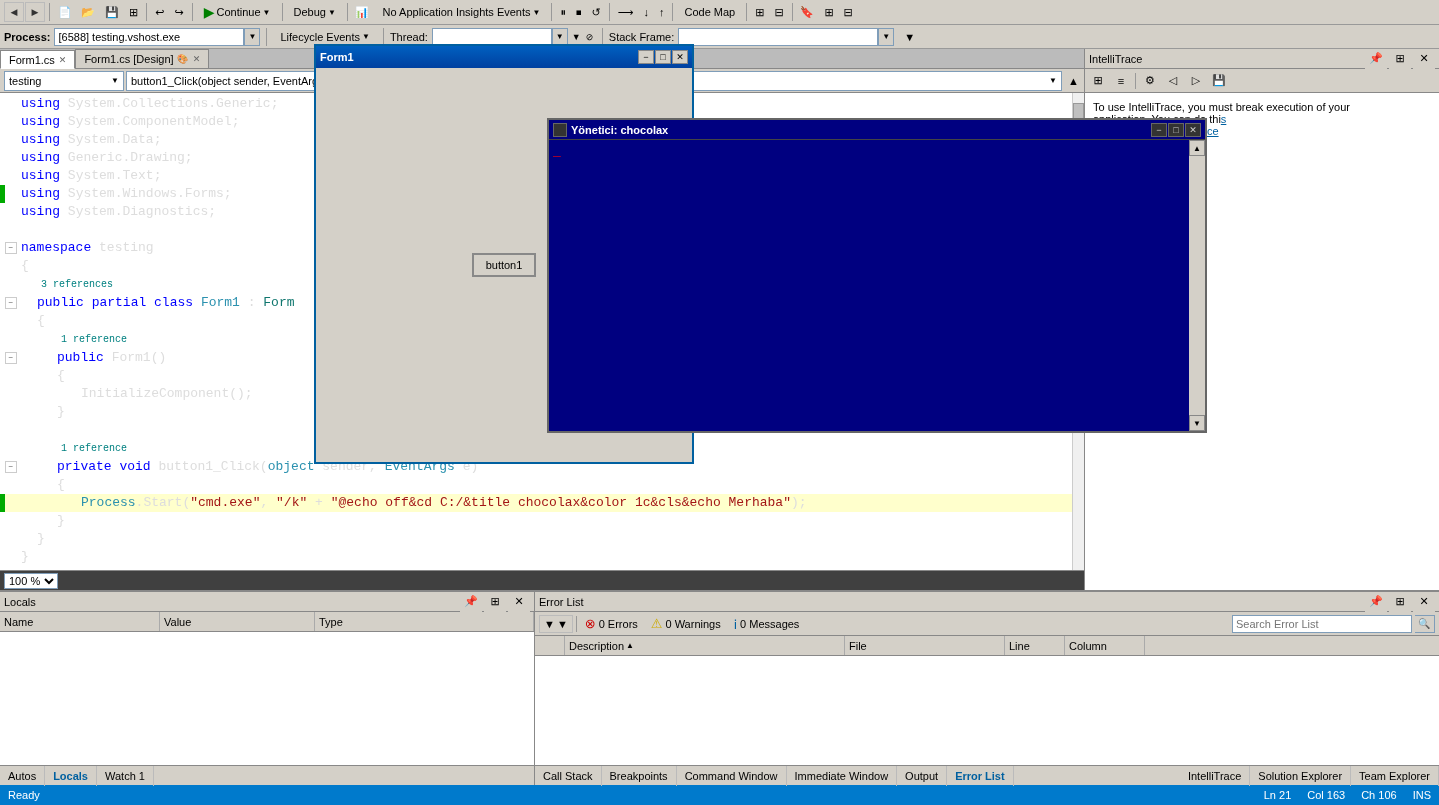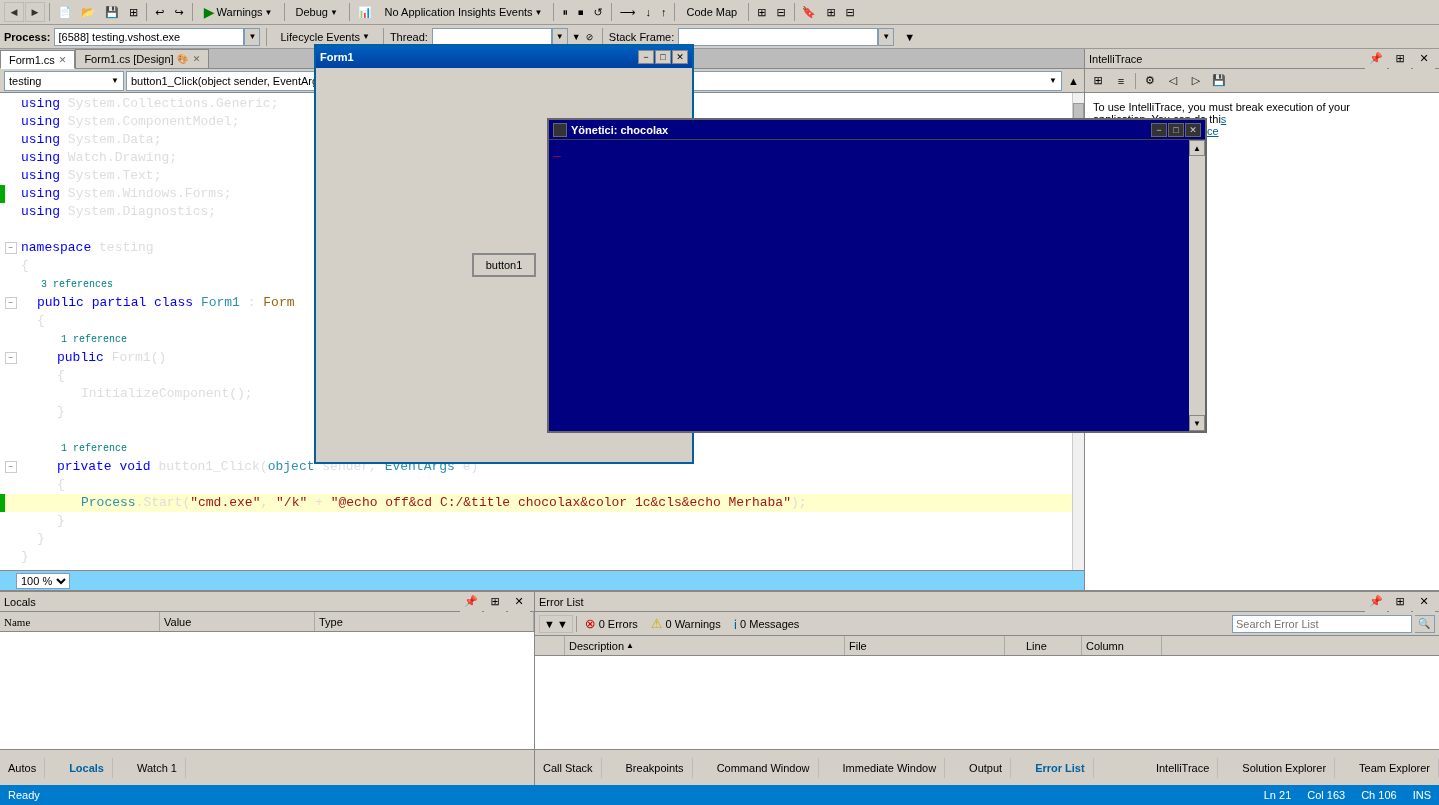--- a/index.html
+++ b/index.html
@@ -182,24 +182,24 @@
       padding-left: 4px;
     }
     .kw { color: #0000ff; font-weight: normal; }
     .kw2 { color: #2b91af; }
     .str { color: #a31515; }
     .ref-count { color: #008080; font-size: 10px; }
 
     
     .zoom-bar {
       height: 20px;
-      background: #7dd3fc;
-      display: flex;
-      align-items: center;
-      padding: 0 16px;
+      background: #404040;
+      display: flex;
+      align-items: center;
+      padding: 0 4px;
       border-top: 1px solid #888;
       font-size: 11px;
       color: #000;
       gap: 2px;
     }
     .zoom-select {
       height: 16px;
       font-size: 11px;
       border: 1px solid #7f9db9;
       background: white;
@@ -494,26 +494,26 @@
       background: #d4d0c8;
       border: 1px solid #7f9db9;
       border-left: none;
       cursor: pointer;
       display: flex; align-items: center; justify-content: center;
       font-size: 10px;
     }
 
     
     .bottom-tab-bar {
-      height: 36px;
+      height: 20px;
       background: #d4d0c8;
       display: flex;
       align-items: center;
       border-top: 1px solid #888;
-      gap: 16px;
+      gap: 0;
     }
     .bottom-tab {
       height: 20px;
       padding: 0 8px;
       cursor: pointer;
       display: flex;
       align-items: center;
       font-size: 11px;
       color: #000;
       border-right: 1px solid #bbb;
@@ -575,21 +575,21 @@
   <button class="toolbar-btn">📂</button>
   <button class="toolbar-btn">💾</button>
   <button class="toolbar-btn">⊞</button>
   <div class="toolbar-separator"></div>
   <button class="toolbar-btn">↩</button>
   <button class="toolbar-btn">↪</button>
   <div class="toolbar-separator"></div>
 
   <button class="toolbar-text-btn">
     <span style="color:green; font-size:14px;">▶</span>
-    <span>Warnings</span>
+    <span>Continue</span>
     <span style="font-size:8px;">▼</span>
   </button>
   <div class="toolbar-separator"></div>
 
   <button class="toolbar-text-btn">
     <span>Debug</span>
     <span style="font-size:8px;">▼</span>
   </button>
   <div class="toolbar-separator"></div>
 
@@ -692,21 +692,21 @@
             <div class="code-text"><span class="kw">using</span> <span>System.ComponentModel;</span></div>
           </div>
           <div class="code-line">
             <div class="line-indicator" style="width:5px;"></div>
             <div class="collapse-placeholder"></div>
             <div class="code-text"><span class="kw">using</span> <span>System.Data;</span></div>
           </div>
           <div class="code-line">
             <div class="line-indicator" style="width:5px;"></div>
             <div class="collapse-placeholder"></div>
-            <div class="code-text"><span class="kw">using</span> <span>Watch.Drawing;</span></div>
+            <div class="code-text"><span class="kw">using</span> <span>Generic.Drawing;</span></div>
           </div>
           <div class="code-line">
             <div class="line-indicator" style="width:5px;"></div>
             <div class="collapse-placeholder"></div>
             <div class="code-text"><span class="kw">using</span> <span>System.Text;</span></div>
           </div>
           <div class="code-line">
             <div class="line-indicator" style="background:#00aa00; width:5px;"></div>
             <div class="collapse-placeholder"></div>
             <div class="code-text"><span class="kw">using</span> <span>System.Windows.Forms;</span></div>
@@ -732,21 +732,21 @@
             <div class="code-text">{</div>
           </div>
           <div class="code-line">
             <div class="line-indicator" style="width:5px;"></div>
             <div class="collapse-placeholder"></div>
             <div class="code-text" style="padding-left:24px;"><span class="ref-count">3 references</span></div>
           </div>
           <div class="code-line">
             <div class="line-indicator" style="width:5px;"></div>
             <div class="collapse-btn">−</div>
-            <div class="code-text" style="padding-left:20px;"><span class="kw">public</span> <span class="kw">partial</span> <span class="kw">class</span> <span class="kw2">Form1</span> : <span style="color:#a16207;">Form</span></div>
+            <div class="code-text" style="padding-left:20px;"><span class="kw">public</span> <span class="kw">partial</span> <span class="kw">class</span> <span class="kw2">Form1</span> : <span style="color:#0f766e;">Form</span></div>
           </div>
           <div class="code-line">
             <div class="line-indicator" style="width:5px;"></div>
             <div class="collapse-placeholder"></div>
             <div class="code-text" style="padding-left:20px;">{</div>
           </div>
           <div class="code-line">
             <div class="line-indicator" style="width:5px;"></div>
             <div class="collapse-placeholder"></div>
             <div class="code-text" style="padding-left:44px;"><span class="ref-count">1 reference</span></div>
@@ -856,21 +856,21 @@
     <div class="bottom-left">
       <div class="panel-header">
         <span>Locals</span>
         <div class="panel-header-controls">
           <button class="it-btn">📌</button>
           <button class="it-btn">⊞</button>
           <button class="it-btn">✕</button>
         </div>
       </div>
       <div class="panel-col-header">
-        <div class="col-cell" style="width:160px;font-family:Liberation Serif, serif;">
+        <div class="col-cell" style="width:160px;">
           <span>Name</span>
         </div>
         <div class="col-cell" style="width:155px;">
           <span>Value</span>
         </div>
         <div class="col-cell" style="flex:1;">
           <span>Type</span>
         </div>
       </div>
       <div style="flex:1; background:#fff;"></div>
@@ -923,21 +923,21 @@
 
       <div class="panel-col-header">
         <div class="col-cell" style="width:30px;"></div>
         <div class="col-cell" style="width:280px;">
           <span>Description</span>
           <span style="font-size:8px; margin-left:2px;">▲</span>
         </div>
         <div class="col-cell" style="width:160px;">
           <span>File</span>
         </div>
-        <div class="col-cell" style="width:60px;margin-left:17px;">
+        <div class="col-cell" style="width:60px;">
           <span>Line</span>
         </div>
         <div class="col-cell" style="width:80px;">
           <span>Column</span>
         </div>
       </div>
       <div style="flex:1; background:#fff;"></div>
 
       <div class="bottom-tab-bar">
         <div class="bottom-tab">

